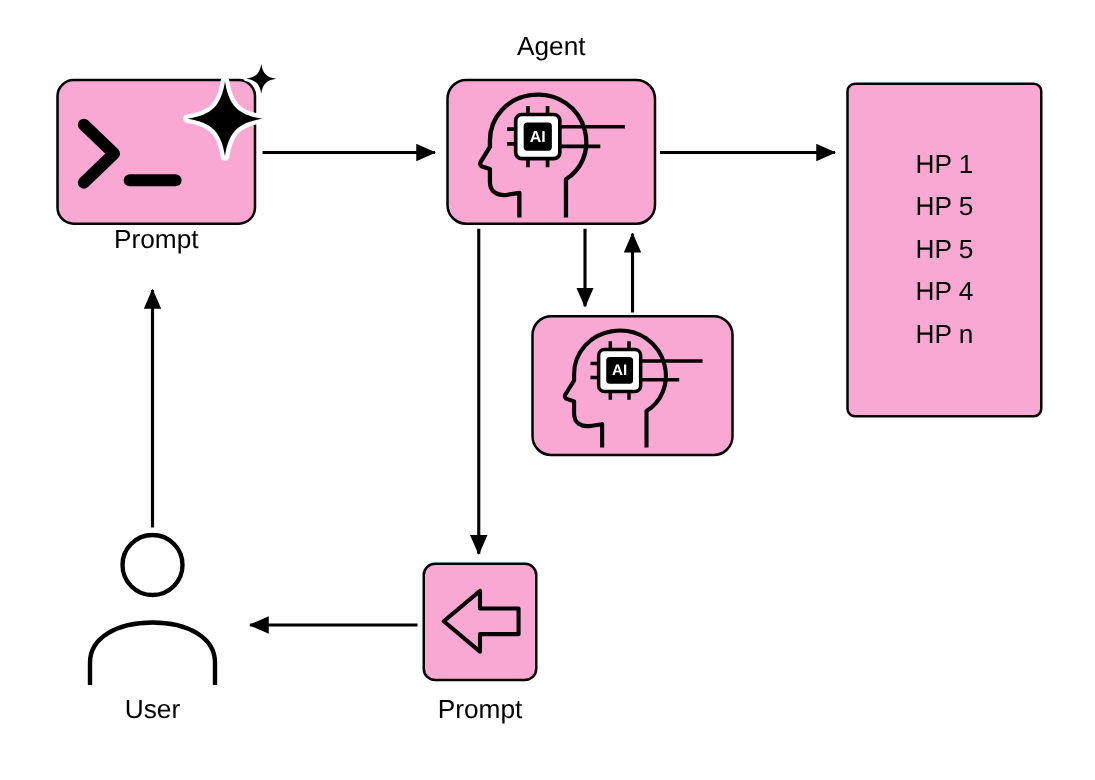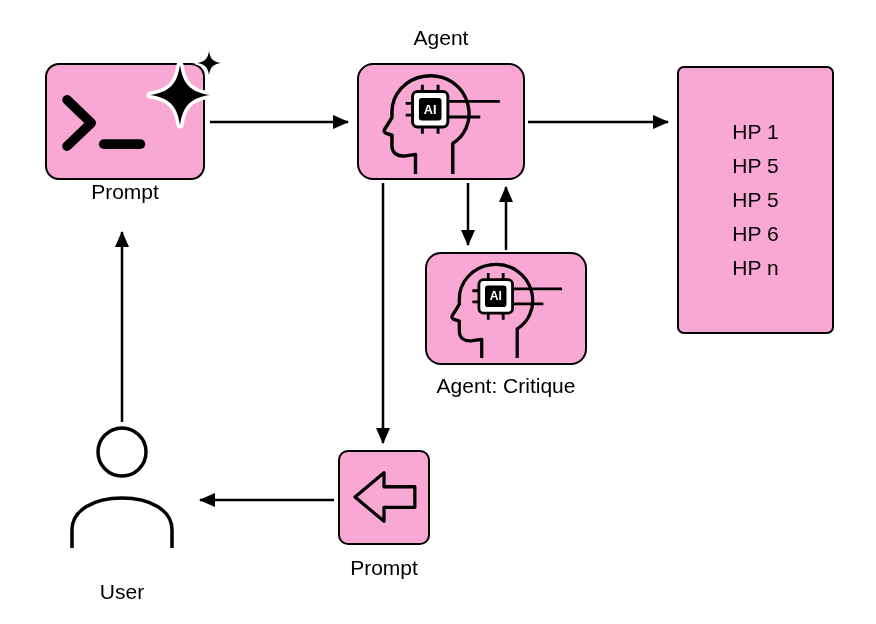--- a/index.html
+++ b/index.html
@@ -73,45 +73,44 @@
       <rect x="37" y="22" width="36" height="36" rx="5" fill="#fff" stroke="#000" stroke-width="3"></rect>
       <rect x="43.5" y="28.5" width="23" height="23" rx="3" fill="#000"></rect>
       <text x="55" y="40" fill="#fff" font-size="13" font-weight="bold" text-anchor="middle" dominant-baseline="central" font-family="Liberation Sans, sans-serif">AI</text>
     </svg>
   </div>
 
   <div class="node hp-box">
     <div class="hp-item">HP 1</div>
     <div class="hp-item">HP 5</div>
     <div class="hp-item">HP 5</div>
-    <div class="hp-item">HP 6</div>
+    <div class="hp-item">HP 4</div>
     <div class="hp-item">HP n</div>
   </div>
 
   <div class="node critique-box">
     <svg width="126" height="99" viewBox="0 0 132 106">
       <path d="M 78,106 L 78,74.8 C 90,67.5 97.5,52.5 93.5,35.5 C 89,16.5 71,3.2 49,6.3
                C 30,9 16,24.5 16,43 L 16,48.5 L 8.6,60.4 C 7.5,62.2 8.2,63.9 10.2,64.6
                L 16,66.5 L 16,77 C 16,85 22,88.5 30,87.5 L 40,86 L 40,106" fill="none" stroke="#000" stroke-width="3.5" stroke-linecap="round" stroke-linejoin="round"></path>
       <path d="M47,22 V15 M63,22 V15 M47,58 V65 M63,58 V65 M37,34 H30 M37,46 H30 M73,32 H126 M73,48 H106" stroke="#000" stroke-width="3" fill="none"></path>
       <rect x="37" y="22" width="36" height="36" rx="5" fill="#fff" stroke="#000" stroke-width="3"></rect>
       <rect x="43.5" y="28.5" width="23" height="23" rx="3" fill="#000"></rect>
       <text x="55" y="40" fill="#fff" font-size="13" font-weight="bold" text-anchor="middle" dominant-baseline="central" font-family="Liberation Sans, sans-serif">AI</text>
     </svg>
   </div>
-  <div class="label" style="left:506px;top:374px;">Agent: Critique</div>
 
   <div class="node output-box">
     <svg width="86" height="89" viewBox="0 0 92 95">
       <path d="M 15,47 L 46,21 L 46,36 L 79,36 L 79,58 L 46,58 L 46,73 Z" fill="none" stroke="#000" stroke-width="3.5" stroke-linejoin="round"></path>
     </svg>
   </div>
   <div class="label" style="left:384px;top:556px;">Prompt</div>
 
   <div class="user-figure">
     <svg width="140" height="122" viewBox="0 0 140 122">
       <circle cx="70" cy="26" r="24" fill="none" stroke="#000" stroke-width="3.5"></circle>
       <path d="M 20,122 L 20,104 C 20,84 42,72 70,72 C 98,72 120,84 120,104 L 120,122" fill="none" stroke="#000" stroke-width="3.5" stroke-linecap="round"></path>
     </svg>
   </div>
-  <div class="label" style="left:122px;top:556px;margin-top:24px;">User</div>
+  <div class="label" style="left:122px;top:556px;">User</div>
 
 </div>
 
 </body></html>

